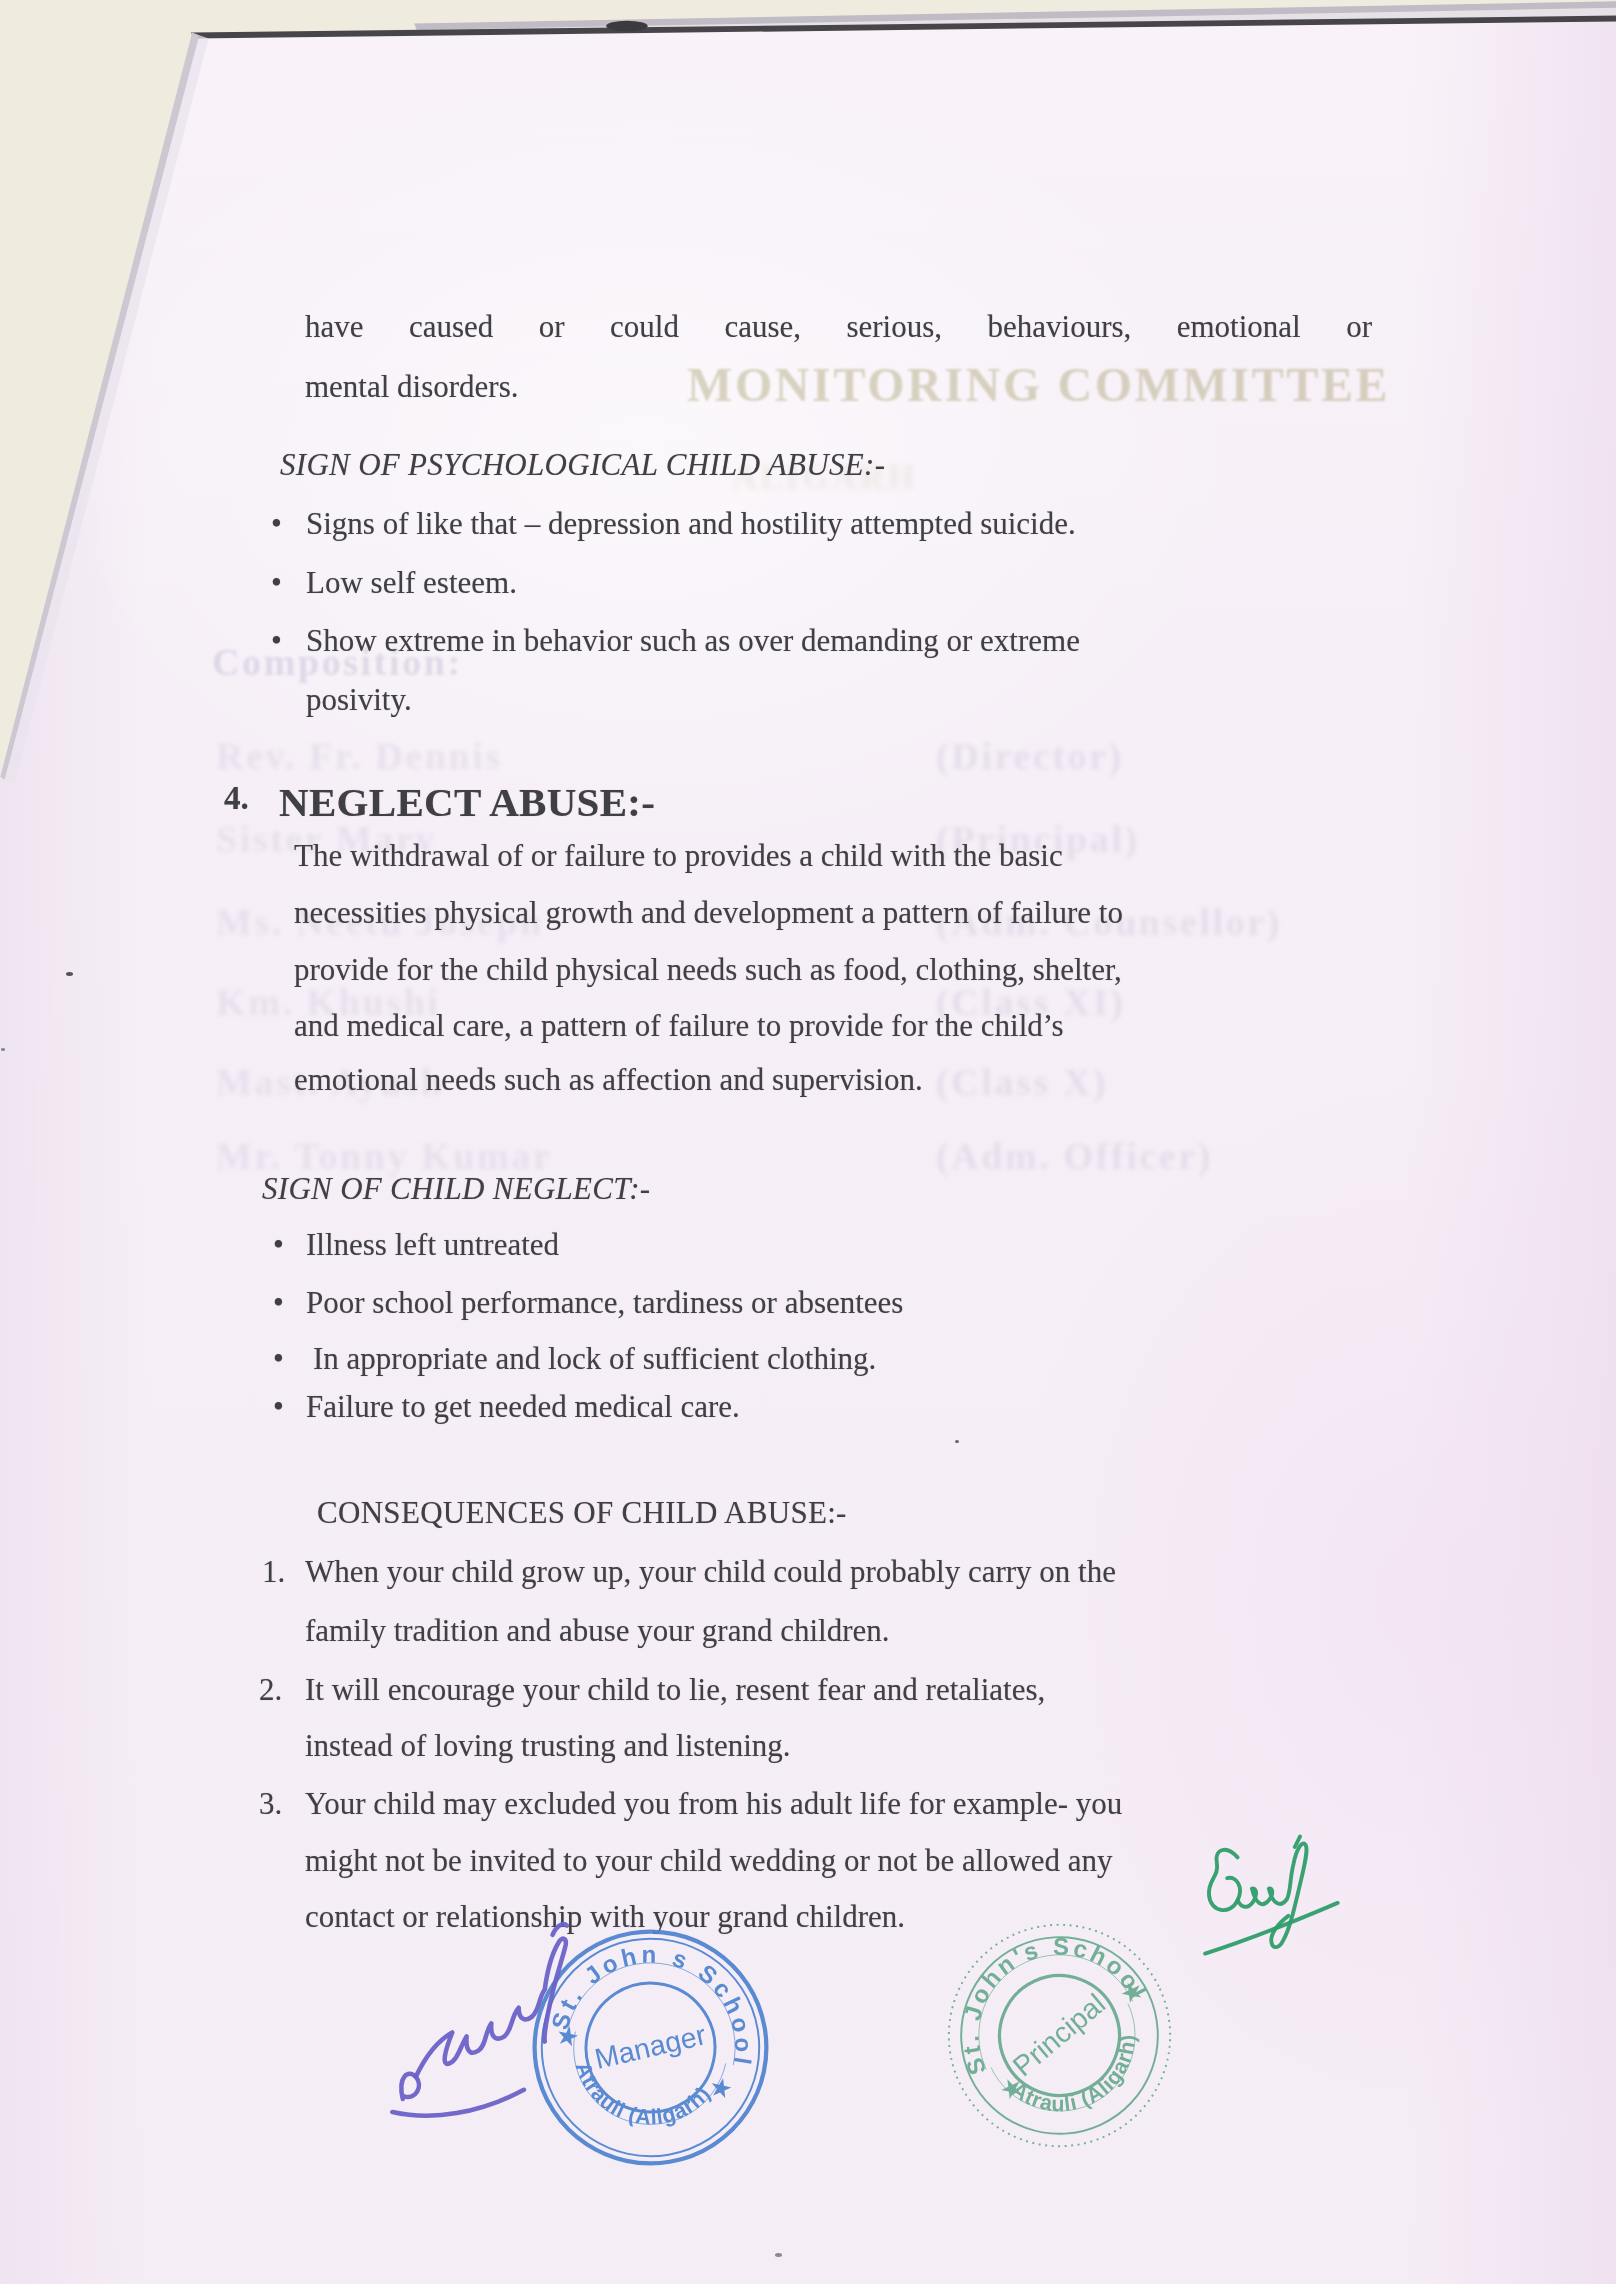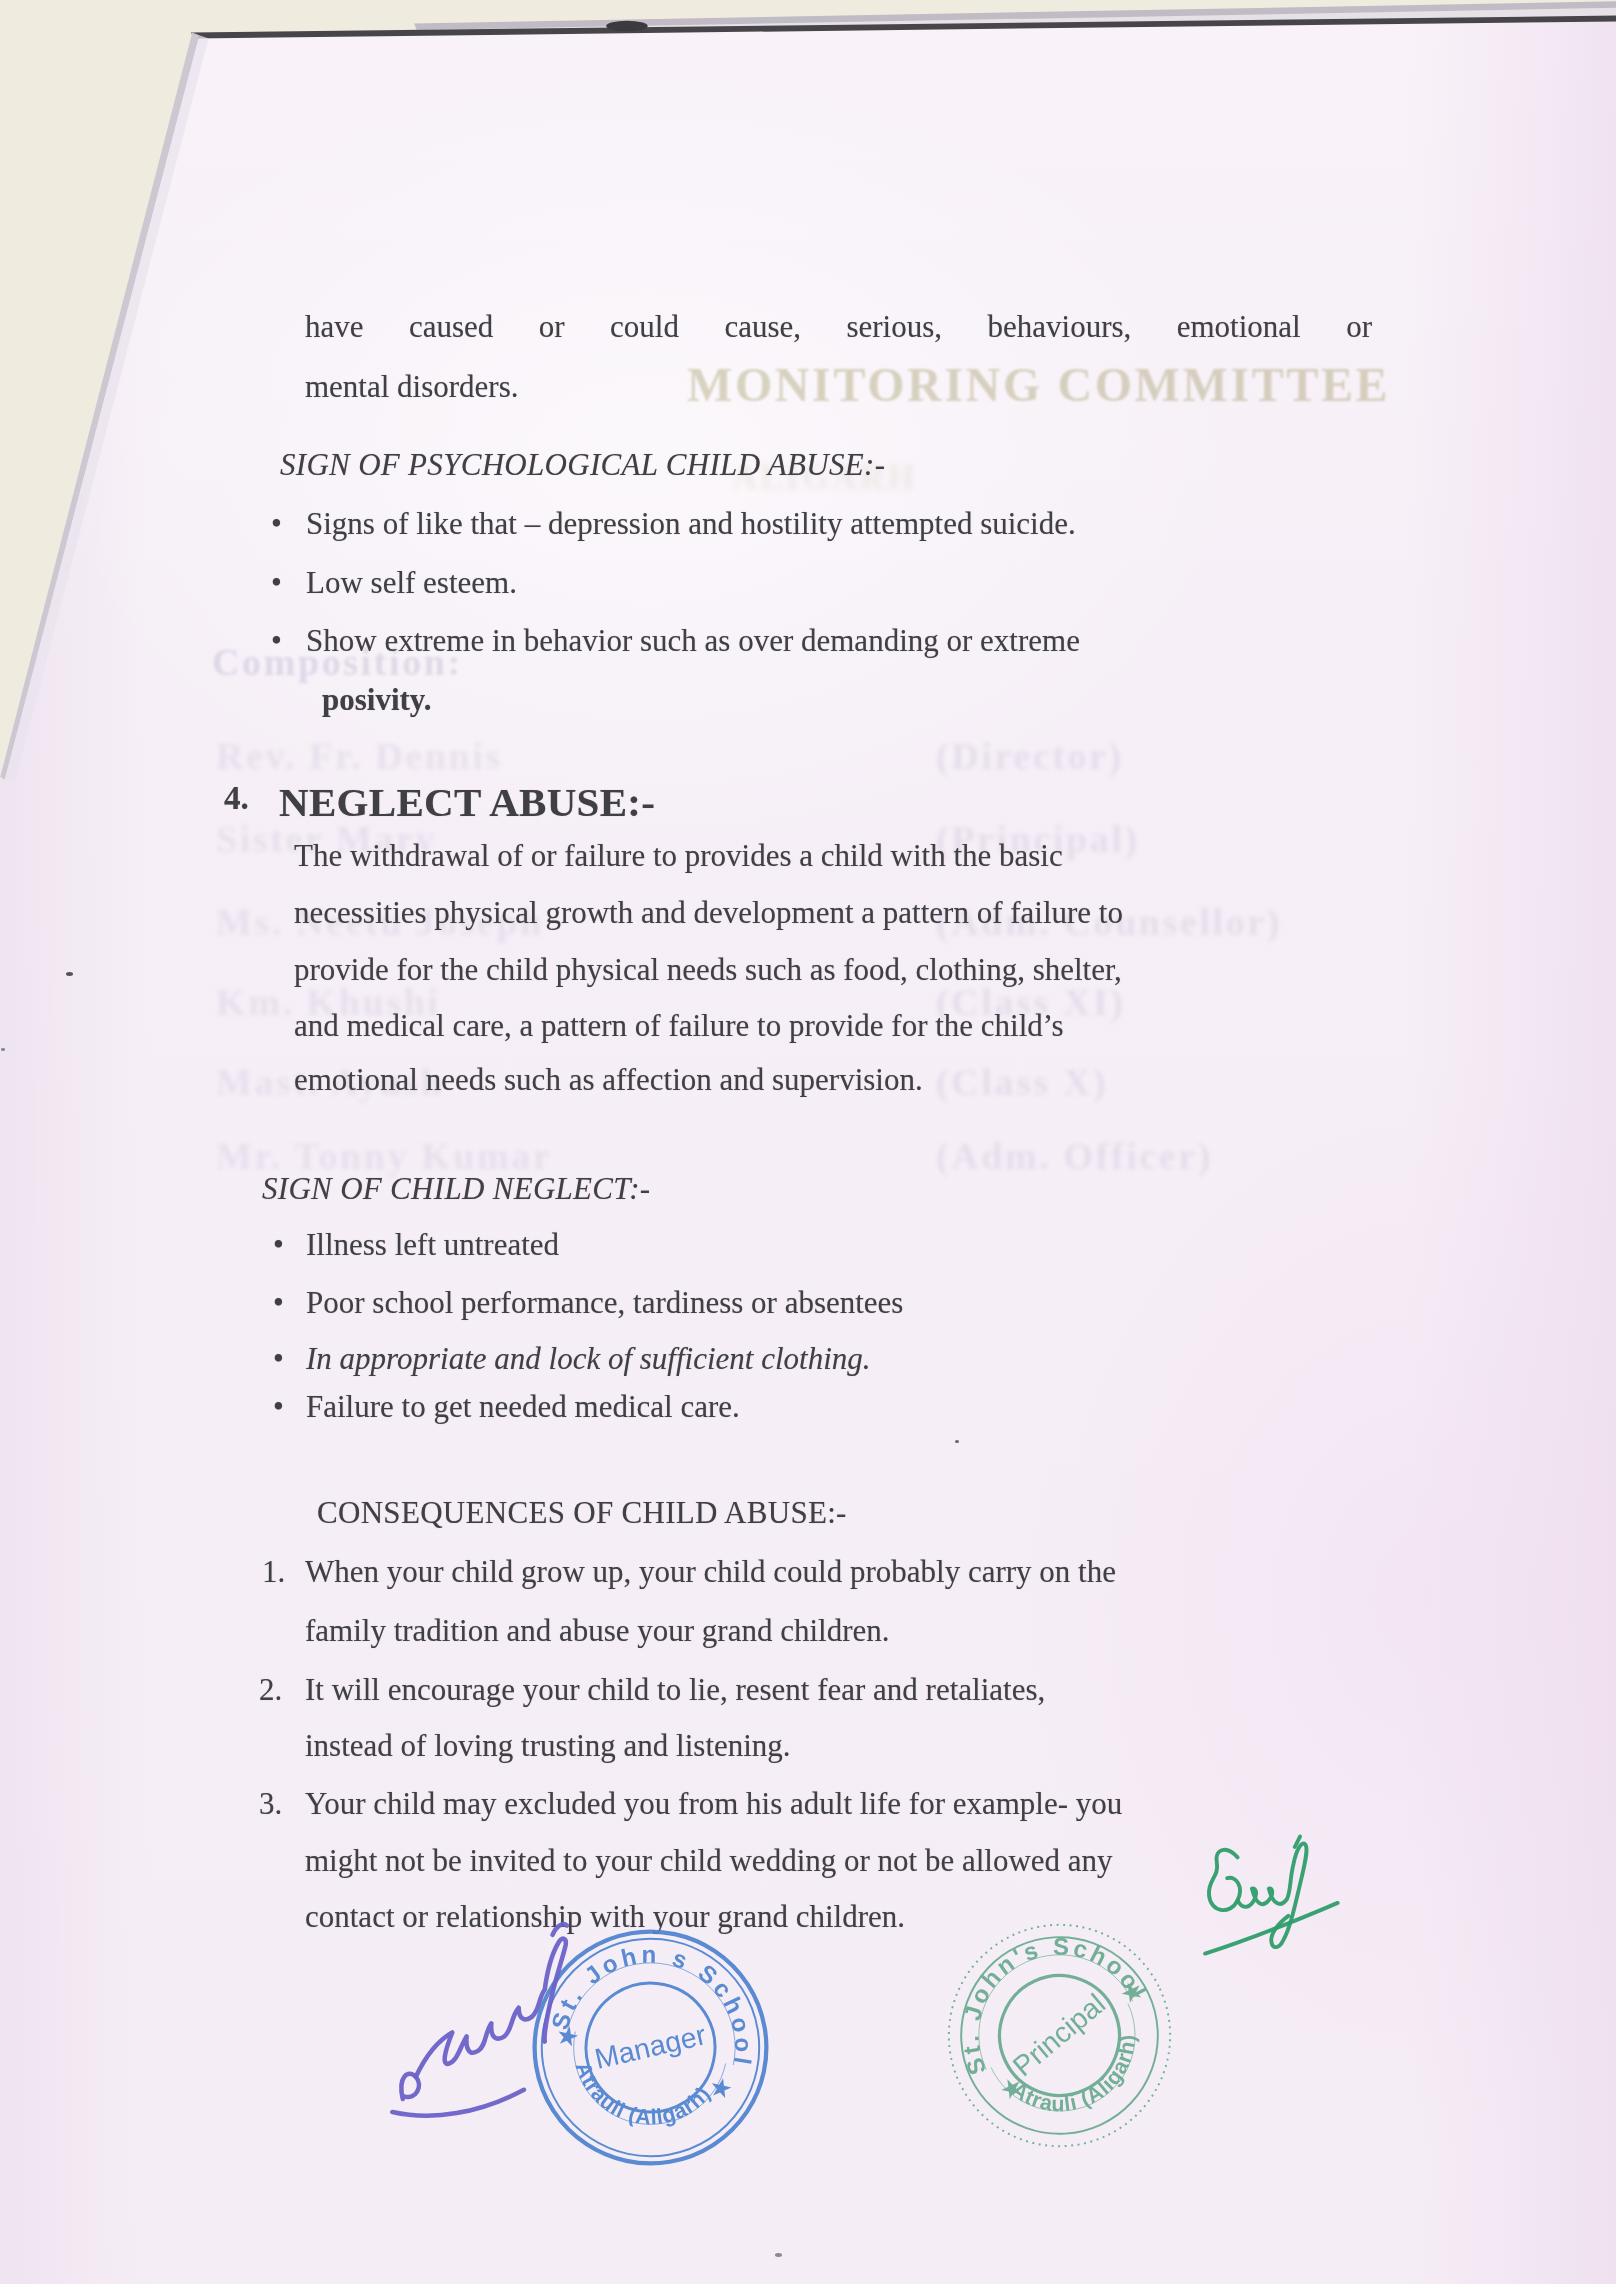--- a/index.html
+++ b/index.html
@@ -87,21 +87,21 @@
     </div>
     <div class="line body" style="top: 538px;">
       <span class="marker" style="left: 271px;">•</span>
       <span class="txt" style="left: 306px; text-align: right;">Low self esteem.</span>
     </div>
     <div class="line body" style="top: 596px;">
       <span class="marker" style="left: 271px;">•</span>
       <span class="txt" style="left: 306px;">Show extreme in behavior such as over demanding or extreme</span>
     </div>
     <div class="line body" style="top: 655px;">
-      <span class="txt" style="left: 322px; font-weight: bold;">posivity.</span>
+      <span class="txt" style="left: 306px;">posivity.</span>
     </div>
     <div class="line bold" style="top: 752px;">
       <span class="marker" style="left: 224px;">4.</span>
       <span class="txt" style="left: 279px;">NEGLECT ABUSE:-</span>
     </div>
     <div class="line body" style="top: 811px;">
       <span class="txt" style="left: 294px;">The withdrawal of or failure to provides a child with the basic</span>
     </div>
     <div class="line body" style="top: 868px;">
       <span class="txt" style="left: 294px;">necessities physical growth and development a pattern of failure to</span>
@@ -121,21 +121,21 @@
     <div class="line body" style="top: 1200px;">
       <span class="marker" style="left: 273px;">•</span>
       <span class="txt" style="left: 306px;">Illness left untreated</span>
     </div>
     <div class="line body" style="top: 1258px;">
       <span class="marker" style="left: 273px;">•</span>
       <span class="txt" style="left: 306px;">Poor school performance, tardiness or absentees</span>
     </div>
     <div class="line body" style="top: 1314px;">
       <span class="marker" style="left: 273px;">•</span>
-      <span class="txt" style="left: 306px; font-style: italic;">In appropriate and lock of sufficient clothing.</span>
+      <span class="txt" style="left: 313px;">In appropriate and lock of sufficient clothing.</span>
     </div>
     <div class="line body" style="top: 1362px;">
       <span class="marker" style="left: 273px;">•</span>
       <span class="txt" style="left: 306px;">Failure to get needed medical care.</span>
     </div>
     <div class="line caps" style="top: 1468px;">
       <span class="txt" style="left: 317px;">CONSEQUENCES OF CHILD ABUSE:-</span>
     </div>
     <div class="line body" style="top: 1527px;">
       <span class="marker" style="left: 262px;">1.</span>

